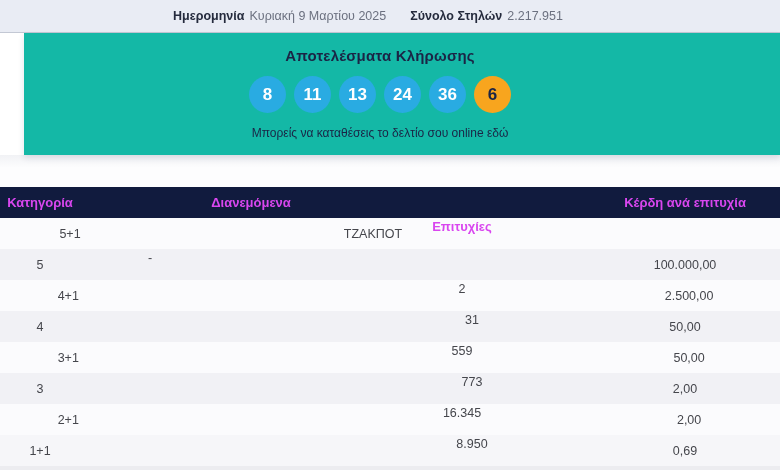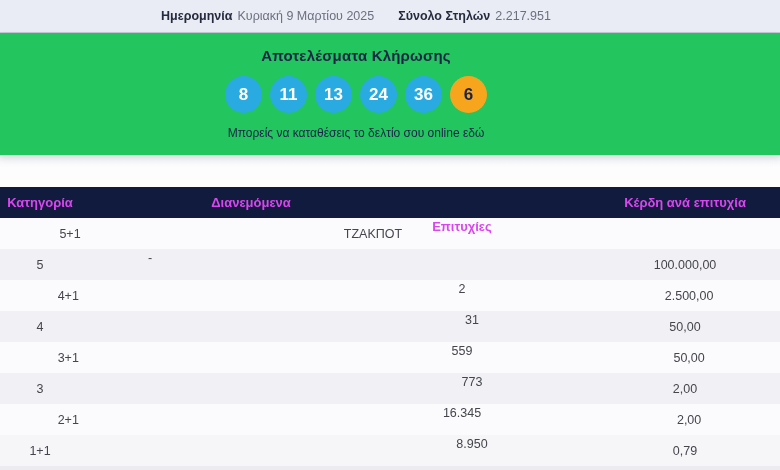--- a/index.html
+++ b/index.html
@@ -9,39 +9,41 @@
     background: #ffffff;
     color: #1b2445;
   }
   
   .topbar {
     height: 33px;
     background: #e9ecf4;
     border-bottom: 1px solid #c3c8d4;
     display: flex;
     align-items: center;
+    padding-left: 12px;
   }
   .topbar-inner {
     width: 712px;
     display: flex;
     justify-content: center;
     align-items: center;
     font-size: 12.5px;
   }
   .tb-label { font-weight: bold; color: #252b3d; }
   .tb-value { color: #6b707f; margin-left: 5px; }
   .tb-gap { margin-left: 24px; }
 
   
   .results-panel {
     height: 122px;
-    background: #22c55e;
+    background: #14b8a6;
     box-shadow: 0 3px 6px rgba(30, 40, 80, 0.12);
     position: relative;
     z-index: 2;
+    margin-left: 24px;
   }
   .results-inner {
     width: 712px;
     display: flex;
     flex-direction: column;
     align-items: center;
     padding-top: 14px;
   }
   .results-title {
     font-size: 15px;
@@ -181,16 +183,16 @@
   <div class="t-row row-even">
     <div class="c1">2+1</div>
     <div class="c2"></div>
     <div class="c3">8.950</div>
     <div class="c4">2,00</div>
   </div>
   <div class="t-row row-odd" style="background:#f6f6f9;">
     <div class="c1">1+1</div>
     <div class="c2"></div>
     <div class="c3">38.999</div>
-    <div class="c4">0,79</div>
+    <div class="c4">0,69</div>
   </div>
   <div class="table-footer-band"></div>
 </div>
 
 </body></html>

